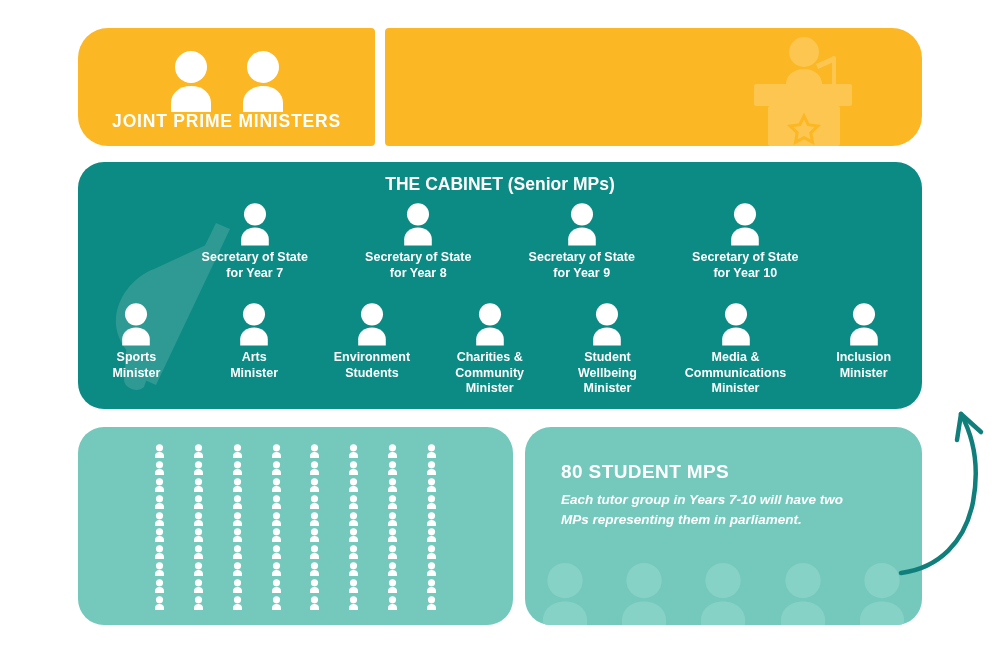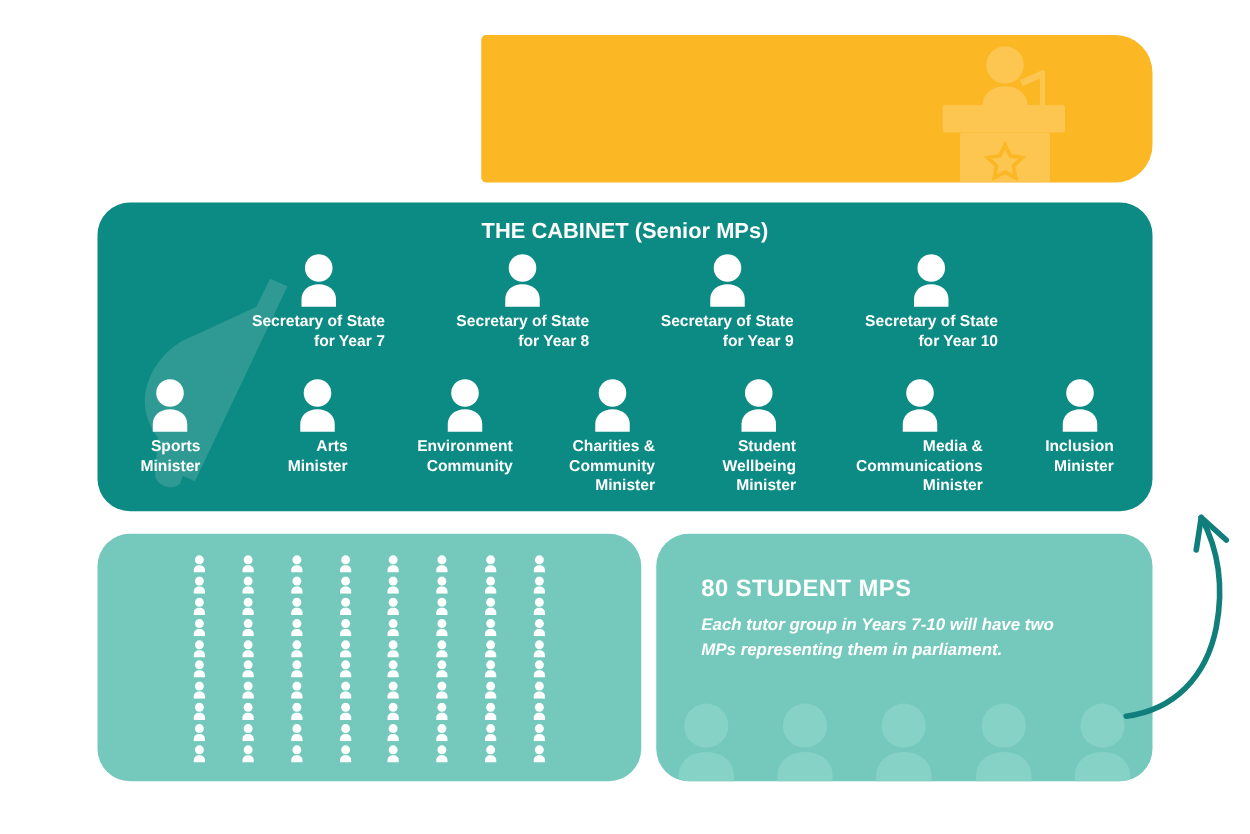--- a/index.html
+++ b/index.html
@@ -66,21 +66,21 @@
     position:absolute; left:0; right:0; top:12px;
     text-align:center; color:#ffffff;
     font-size:17.5px; font-weight:bold;
     z-index:3;
   }
   .cab-row { position:absolute; left:0; right:0; display:flex; z-index:3; }
   #cab-row-secretaries { top:40px; padding:0 95px; }
   #cab-row-ministers   { top:140px; padding:0 18px;gap:37px; }
   .cab-cell {
     flex:1 1 0; display:flex; flex-direction:column;
-    align-items:center; text-align:right;
+    align-items:center; text-align:center;
   }
   .cab-cell .p-ico { margin-bottom:4px; }
   .cab-cell .cap {
     color:#ffffff; font-size:12.5px; font-weight:bold;
     line-height:1.25; white-space:pre-line;
   }
   #cab-row-ministers .cap { font-size:12.5px; }
 
   
   #mps-grid-panel {
@@ -117,20 +117,33 @@
 
   #feedback-arrow { position:absolute; left:895px; top:392px; width:96px; height:190px; z-index:6; }
 
   .p-ico { display:block; }
 </style>
 </head>
 <body>
 
 <div class="stage">
 
+  <div class="panel" id="pm-panel">
+    <div id="pm-icons">
+      <svg class="p-ico" width="58" height="62" viewBox="0 0 58 62">
+        <circle cx="29" cy="17" r="16" fill="#ffffff"></circle>
+        <path d="M29 36c-12 0-20 7.5-20 17v9h40v-9c0-9.5-8-17-20-17z" fill="#ffffff"></path>
+      </svg>
+      <svg class="p-ico" width="58" height="62" viewBox="0 0 58 62">
+        <circle cx="29" cy="17" r="16" fill="#ffffff"></circle>
+        <path d="M29 36c-12 0-20 7.5-20 17v9h40v-9c0-9.5-8-17-20-17z" fill="#ffffff"></path>
+      </svg>
+    </div>
+    <div id="pm-label">JOINT PRIME MINISTERS</div>
+  </div>
 
   <div class="panel" id="pm-text-panel">
     <svg id="podium-wm" viewBox="0 0 150 112" preserveAspectRatio="xMidYMax meet">
       <g fill="#FCC651">
         <circle cx="50" cy="18" r="15"></circle>
         <path d="M50 35c-11 0-18 7-18 15v6h36v-6c0-8-7-15-18-15z"></path>
         <rect x="0" y="50" width="98" height="22" rx="2"></rect>
         <rect x="14" y="72" width="72" height="40" rx="2"></rect>
         <path d="M62 30 l18 -8 2 5 -18 8z"></path>
         <rect x="78" y="22" width="4" height="30" rx="2"></rect>
@@ -201,21 +214,21 @@
         </svg>
         <div class="cap">Arts
 Minister</div>
       </div>
       <div class="cab-cell">
         <svg class="p-ico" width="40" height="44" viewBox="0 0 58 62">
           <circle cx="29" cy="17" r="16" fill="#fff"></circle>
             <path d="M29 36c-12 0-20 7.5-20 17v9h40v-9c0-9.5-8-17-20-17z" fill="#fff"></path>
         </svg>
         <div class="cap">Environment
-Community</div>
+Students</div>
       </div>
       <div class="cab-cell">
         <svg class="p-ico" width="40" height="44" viewBox="0 0 58 62">
           <circle cx="29" cy="17" r="16" fill="#fff"></circle>
             <path d="M29 36c-12 0-20 7.5-20 17v9h40v-9c0-9.5-8-17-20-17z" fill="#fff"></path>
         </svg>
         <div class="cap">Charities &amp;
 Community
 Minister</div>
       </div>

